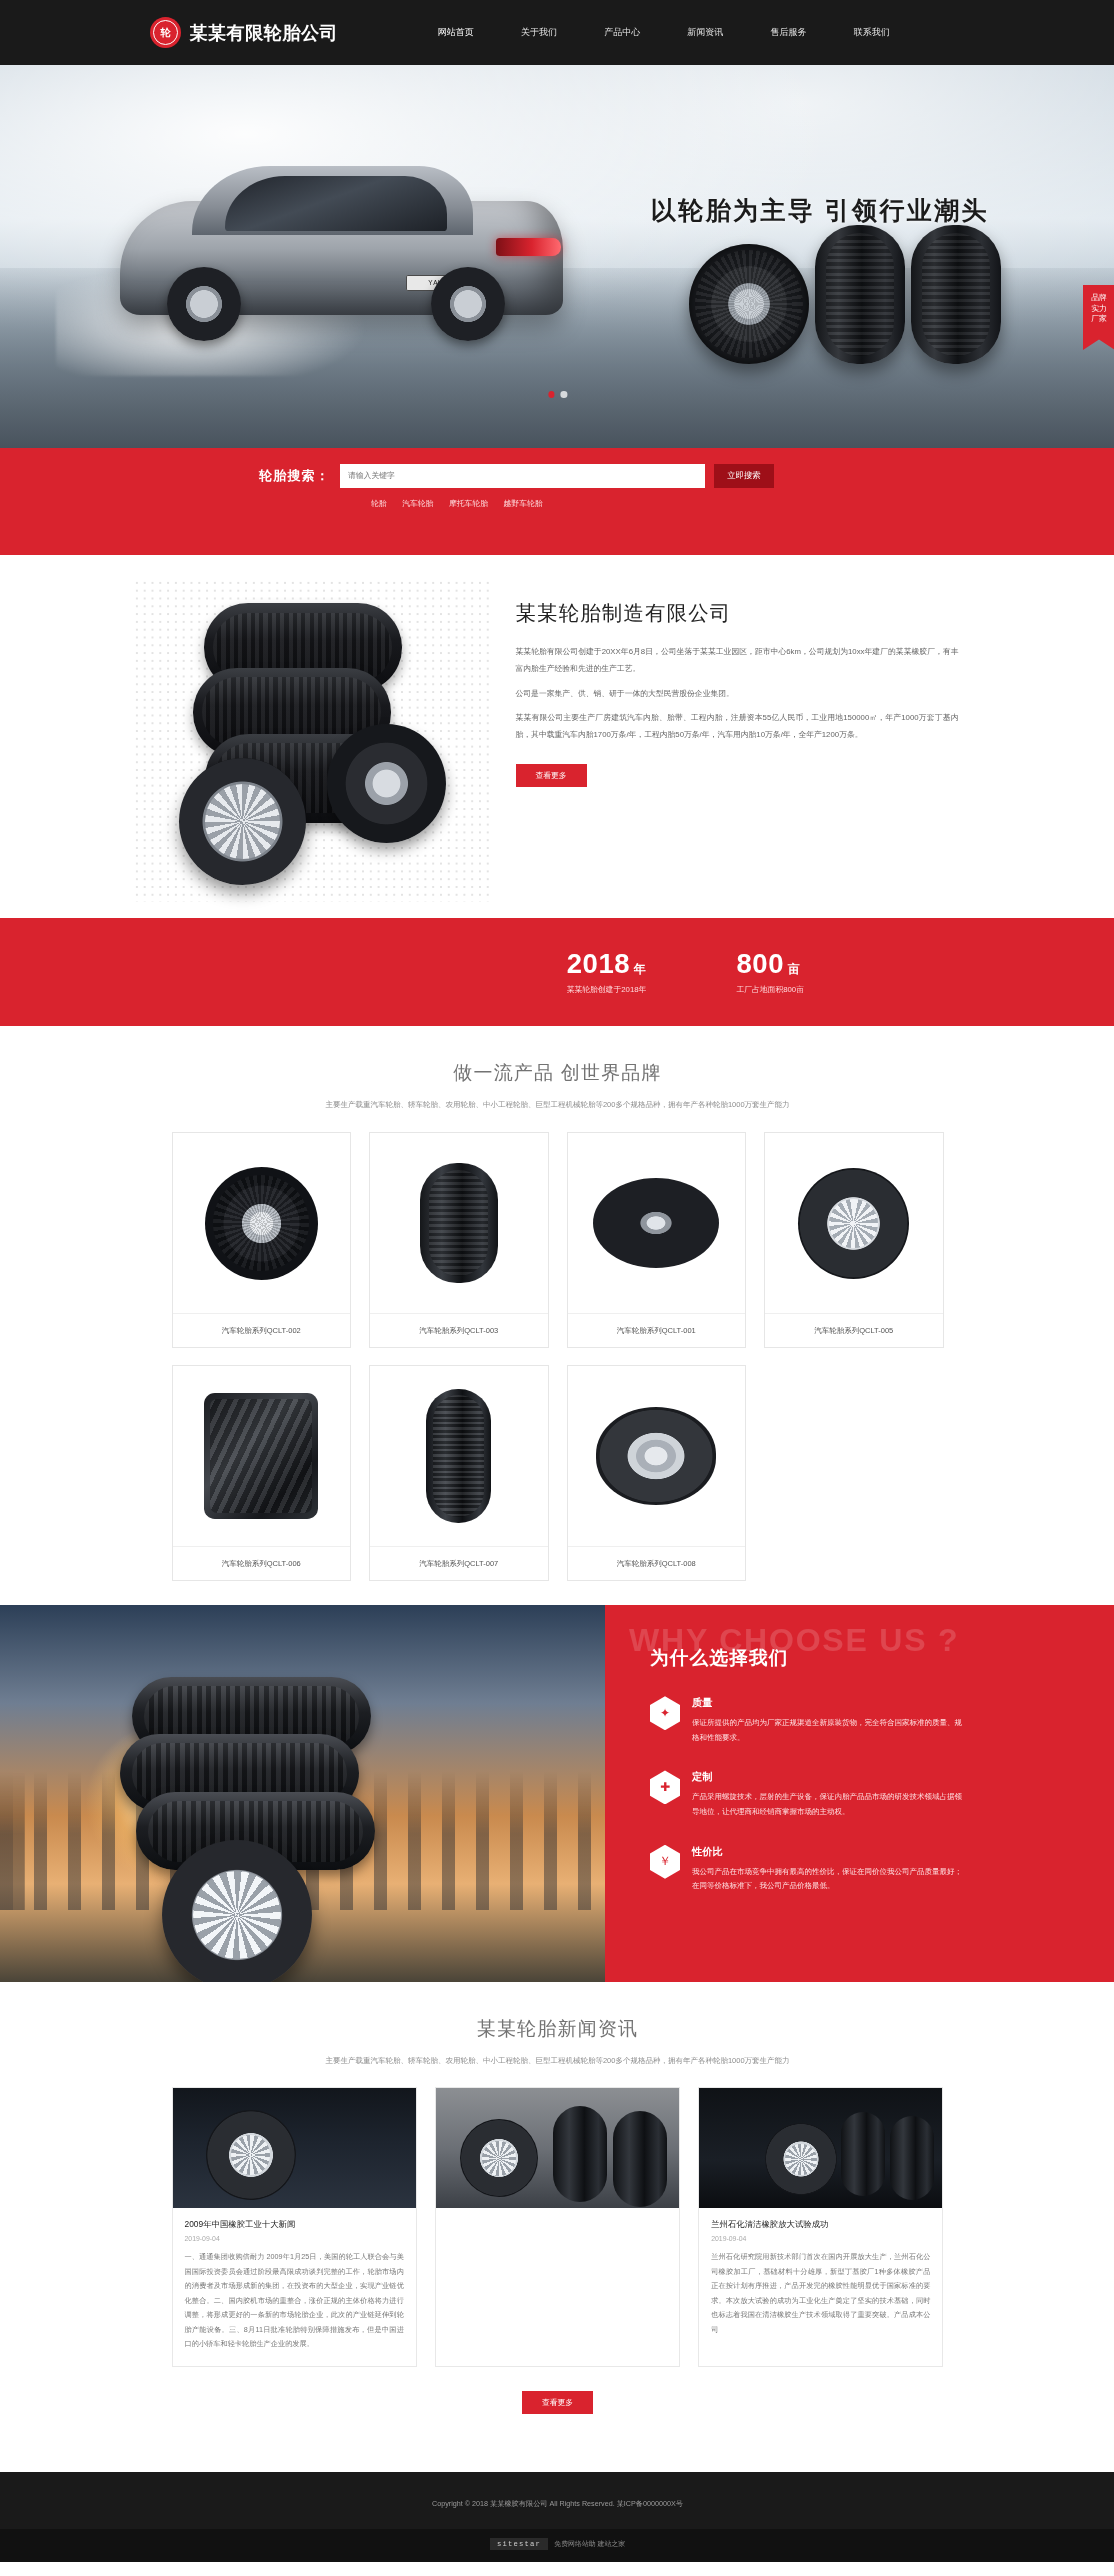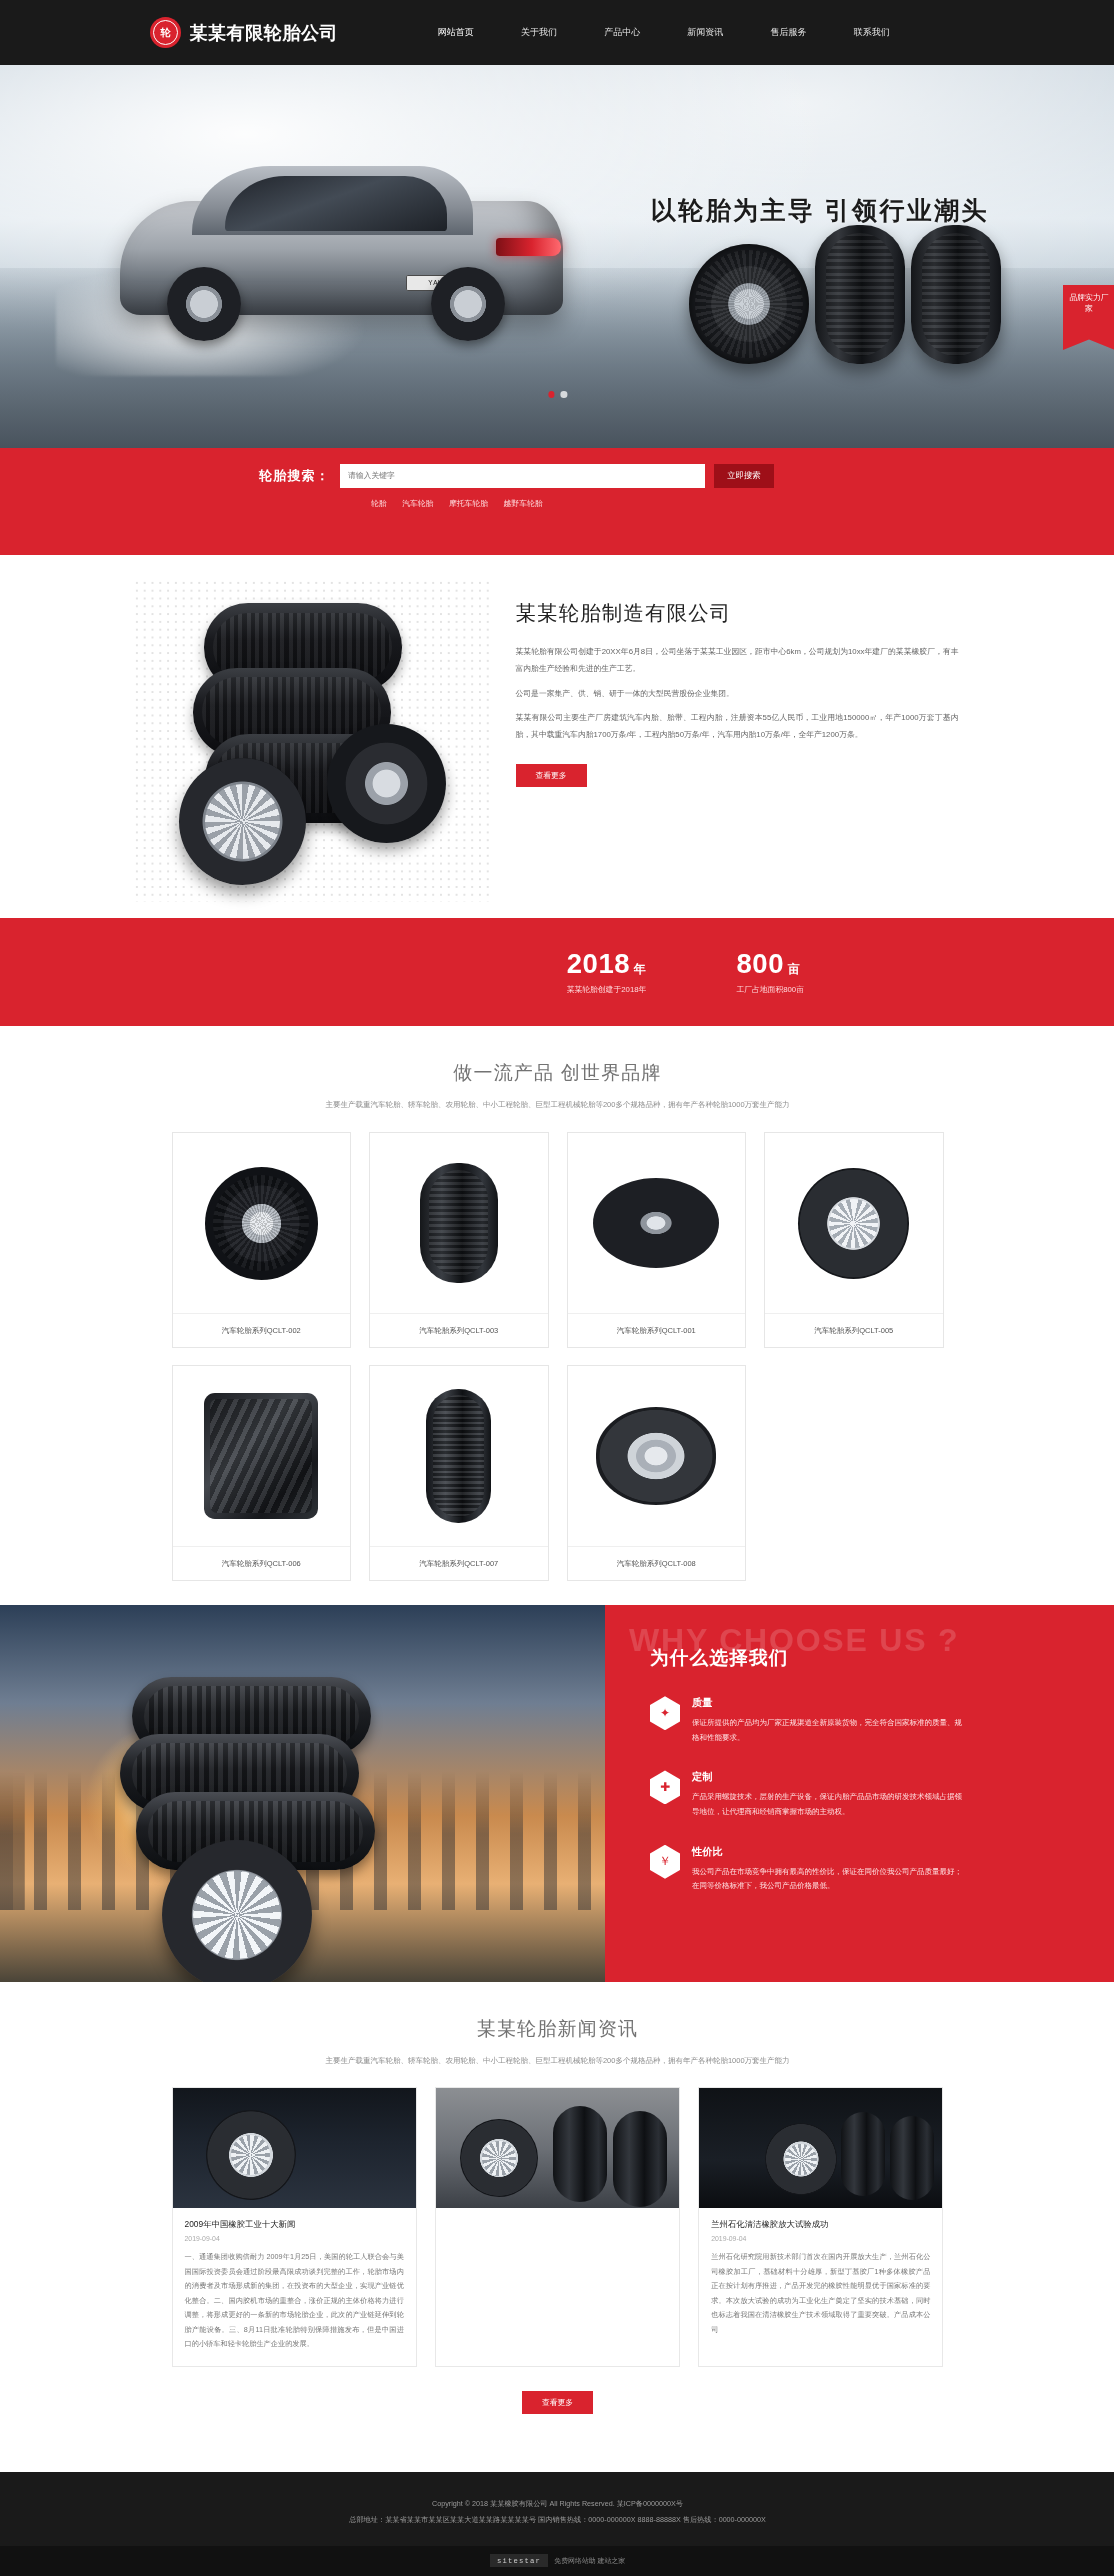--- a/index.html
+++ b/index.html
@@ -119,21 +119,21 @@
   .tire-flat::after {
     content: ""; position: absolute; inset: 8.4px 10.8px; border-radius: 34px;
     background: repeating-linear-gradient(180deg, rgba(255,255,255,.06) 0 3px, rgba(0,0,0,.22) 3px 6.6px);
   }
   .hero-slogan {
     position: absolute; right: 126px; top: 129px;
     font-size: 25px; font-weight: bold; color: #1b1b1b; letter-spacing: 2.4px;
     text-shadow: 0 1.2px 3.6px rgba(255,255,255,.6);
   }
   .hero-badge {
-    position: absolute; right: 0; top: 220px; width: 52px; height: 65px;
+    position: absolute; right: 0; top: 220px; width: 32px; height: 65px;
     background: #d9232e; color: #fff; font-size: 7.8px; line-height: 1.35;
     padding: 8.4px 6px; text-align: center;
     clip-path: polygon(0 0, 100% 0, 100% 100%, 50% 84%, 0 100%);
   }
   .hero-dots { position: absolute; left: 50%; transform: translateX(-50%); bottom: 50px; display: flex; gap: 6px; }
   .hero-dots i { width: 6.6px; height: 6.6px; border-radius: 50%; background: #fff; opacity: .75; display: block; }
   .hero-dots i.on { background: #d9232e; opacity: 1; }
 
   
   .searchbar {
@@ -595,21 +595,20 @@
           <div class="news-text">兰州石化研究院用新技术部门首次在国内开展放大生产，兰州石化公司橡胶加工厂，基础材料十分雄厚，新型丁基胶厂1种多体橡胶产品正在按计划有序推进，产品开发完的橡胶性能明显优于国家标准的要求。本次放大试验的成功为工业化生产奠定了坚实的技术基础，同时也标志着我国在清洁橡胶生产技术领域取得了重要突破。产品成本公司</div>
         </div>
       </div>
 
     </div>
     <button class="news-more">查看更多</button>
   </div>
 
   <div class="footer">
     <div>Copyright © 2018 某某橡胶有限公司 All Rights Reserved.  某ICP备0000000X号</div>
-    <div>总部地址：某某省某某市某某区某某大道某某路某某某某号            国内销售热线：0000-000000X   8888-88888X     售后热线：0000-000000X</div>
   </div>
   <div class="footbar">
     <div class="footbar-inner">
       <span class="footbar-logo">sitestar</span>
       <span>免费网络站助 建站之家</span>
     </div>
   </div>
 
 </div>
 

